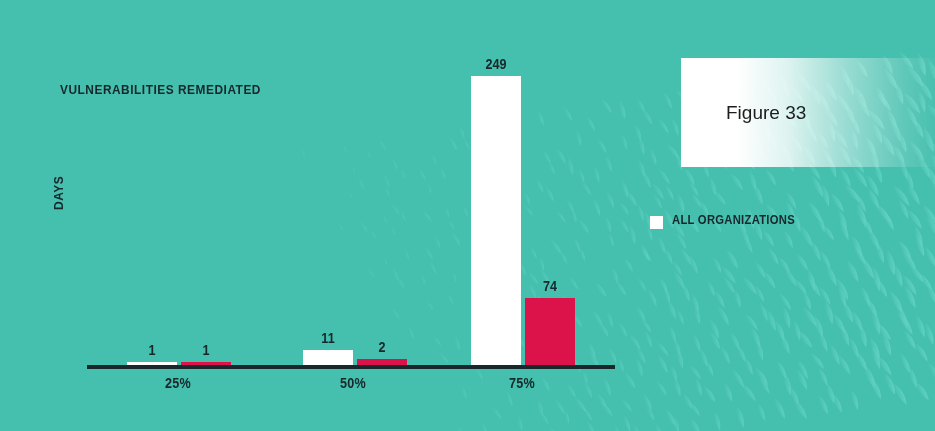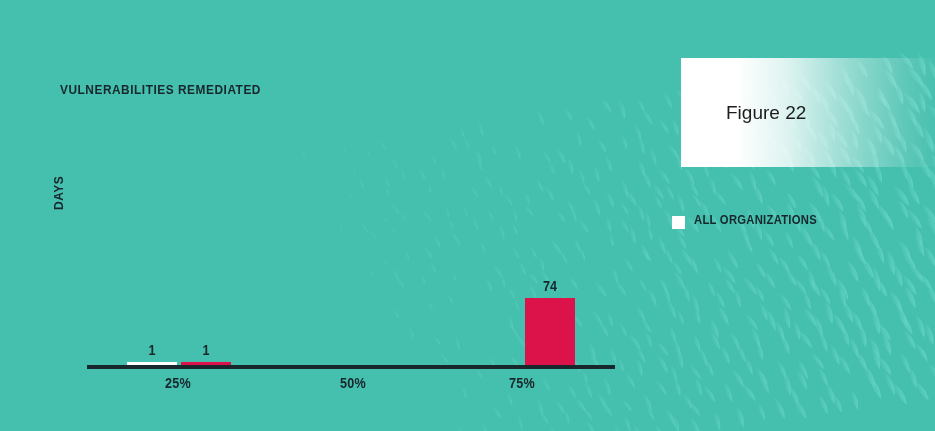--- a/index.html
+++ b/index.html
@@ -110,21 +110,20 @@
   #legend {
     position: absolute;
     left: 650px;
     top: 212px;
     width: 250px;
   }
   .legend-row {
     display: flex;
     align-items: flex-end;
     margin-bottom: 7px;
-    margin-left: 22px;
   }
   .legend-swatch {
     width: 13px;
     height: 13px;
     flex: 0 0 13px;
     margin-top: 2px;
   }
   .legend-swatch.series-white { background: #ffffff; }
   .legend-swatch.series-crimson { background: #dc124a; }
   .legend-label {
@@ -722,36 +721,47 @@
 
     <div class="bar-group" style="left:40px; width:104px;">
       <div class="bar series-white" style="height:3px;">
         <span class="bar-value">1</span>
       </div>
       <div class="bar series-crimson" style="height:3px;">
         <span class="bar-value">1</span>
       </div>
     </div>
 
+    <div class="bar-group" style="left:216px; width:104px;">
+      <div class="bar series-white" style="height:15px;">
+        <span class="bar-value">11</span>
+      </div>
+      <div class="bar series-crimson" style="height:6px;">
+        <span class="bar-value">2</span>
+      </div>
+    </div>
 
     <div class="bar-group" style="left:384px; width:104px;">
+      <div class="bar series-white" style="height:289px;">
+        <span class="bar-value">249</span>
+      </div>
       <div class="bar series-crimson" style="height:67px;">
         <span class="bar-value">74</span>
       </div>
     </div>
   </div>
 
   <div class="x-tick" style="left:138px;">25%</div>
   <div class="x-tick" style="left:313px;">50%</div>
   <div class="x-tick" style="left:482px;">75%</div>
 
   <div id="legend">
     <div class="legend-row">
       <span class="legend-swatch series-white"></span>
       <span class="legend-label">ALL ORGANIZATIONS</span>
     </div>
   </div>
 
   <div id="figure-box">
-    <div id="figure-box-label">Figure 22</div>
+    <div id="figure-box-label">Figure 33</div>
   </div>
 
 </div>
 
 </body></html>

